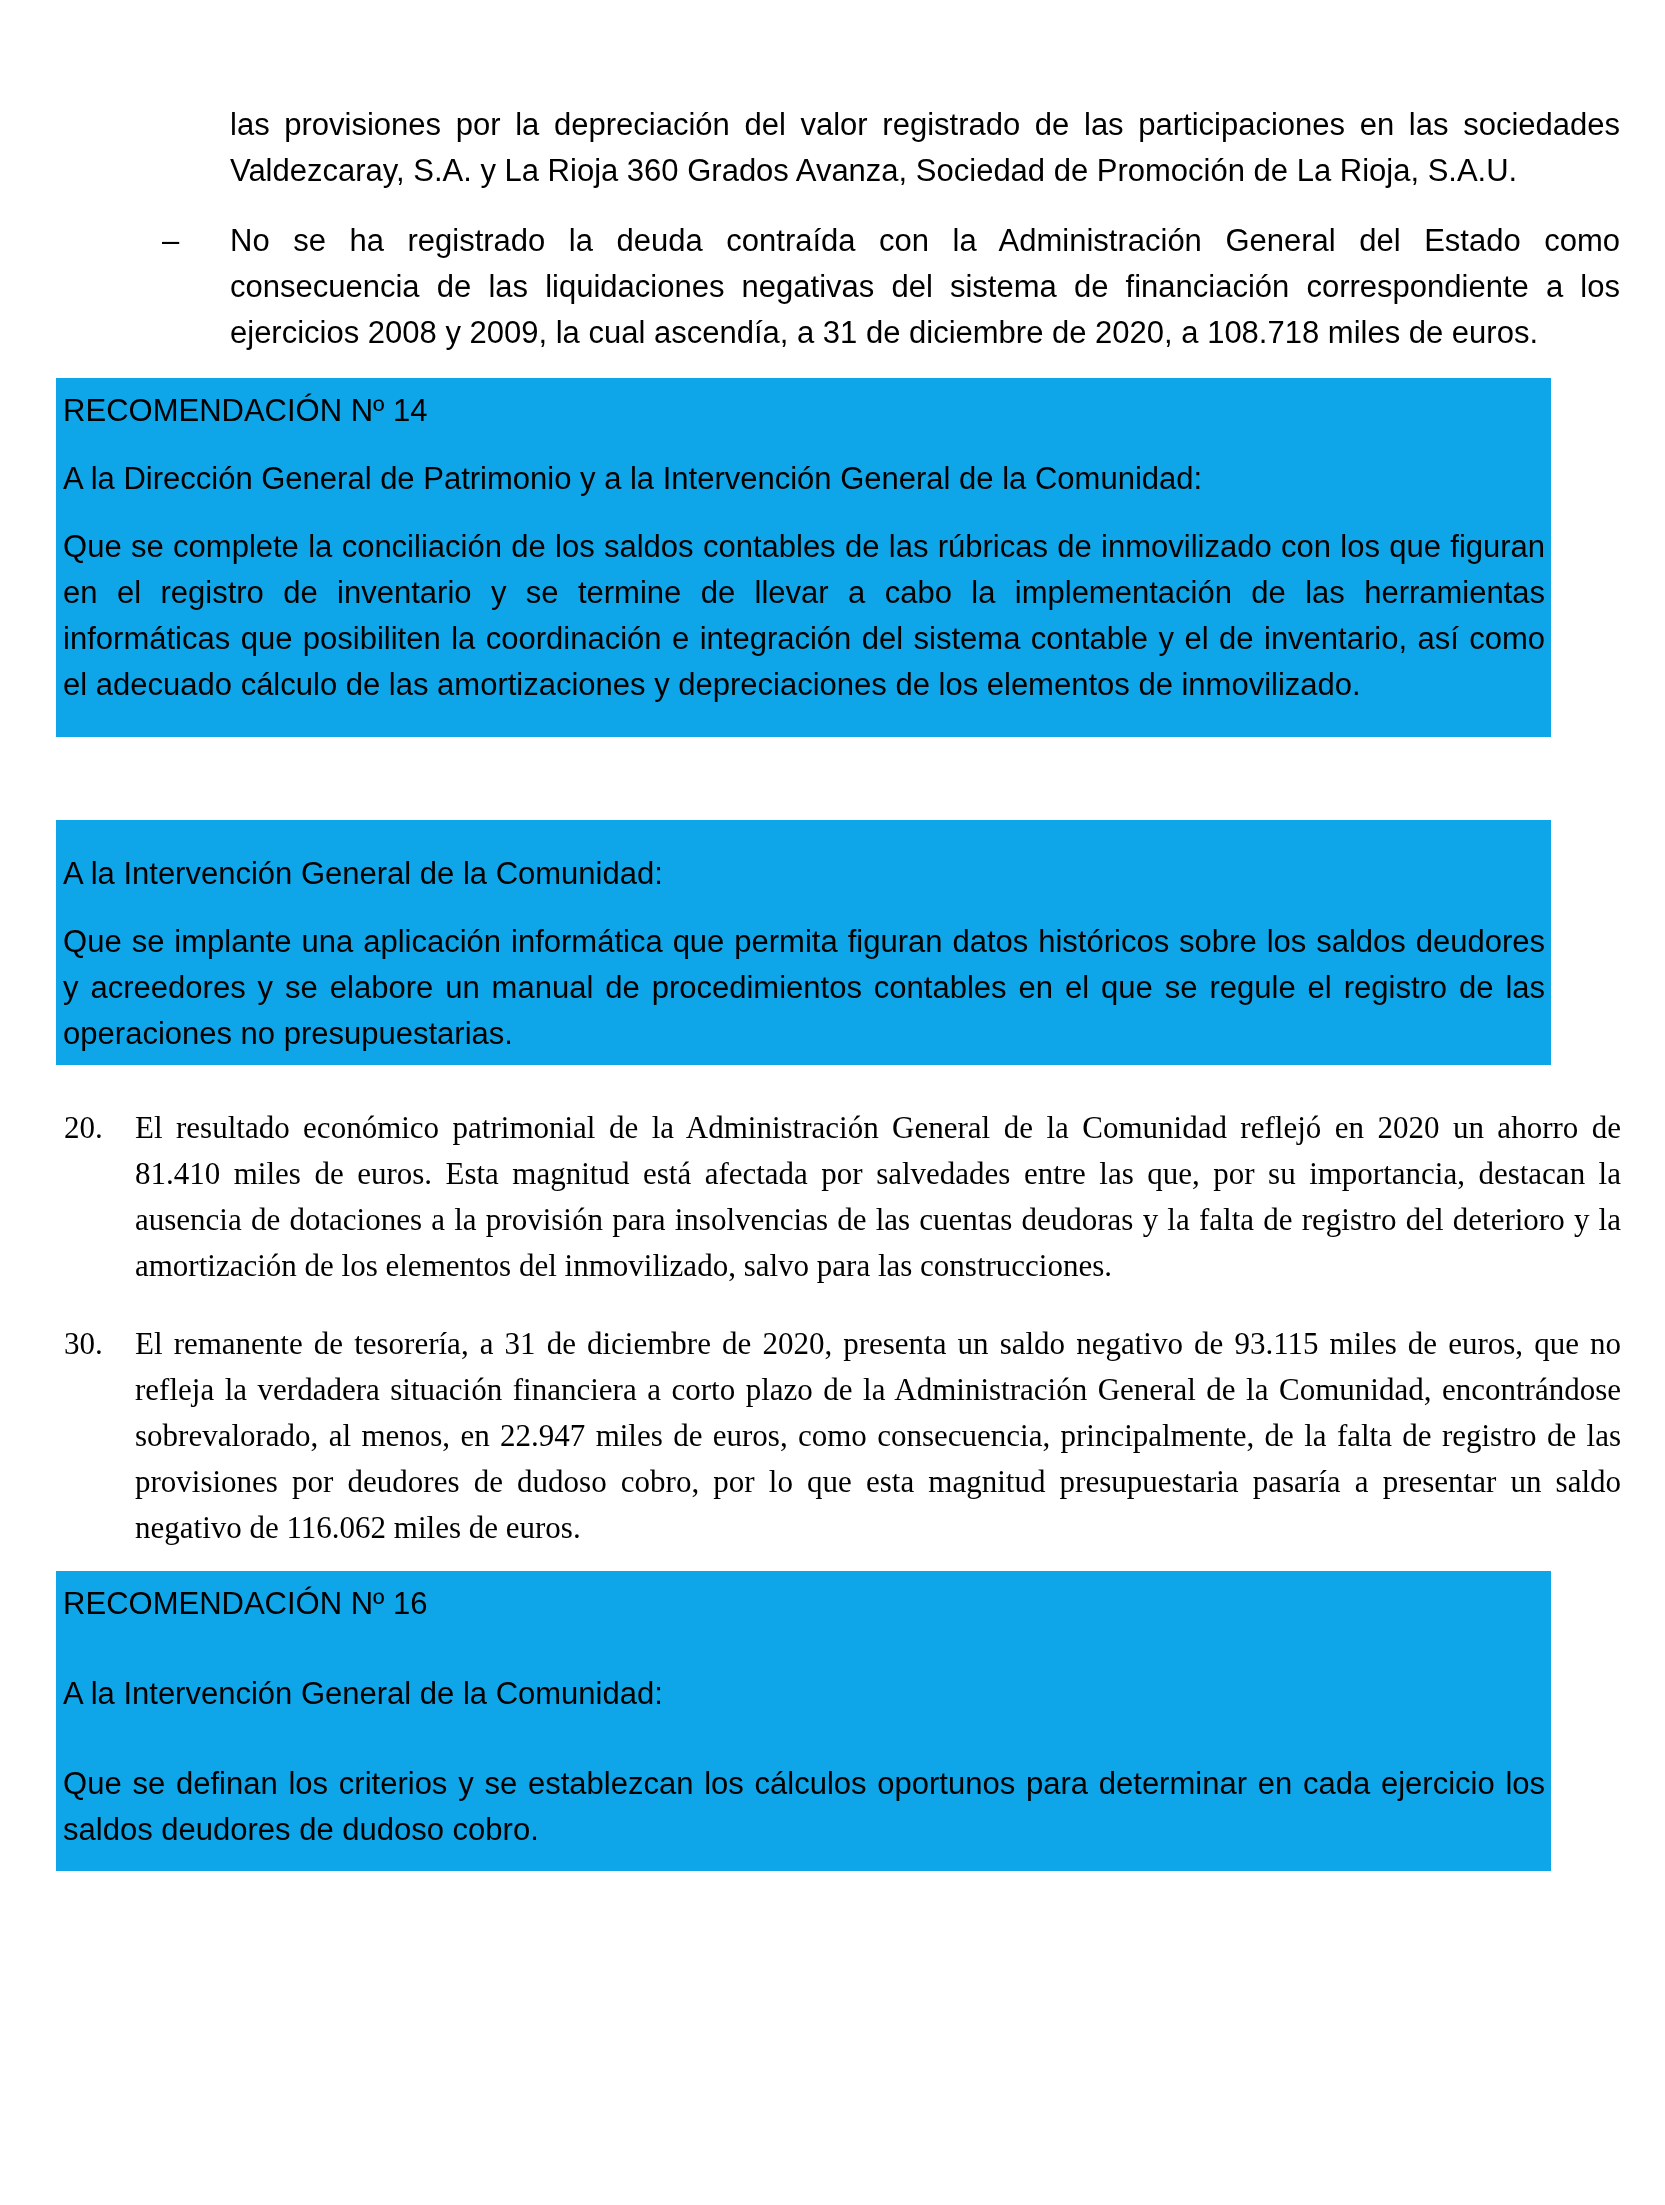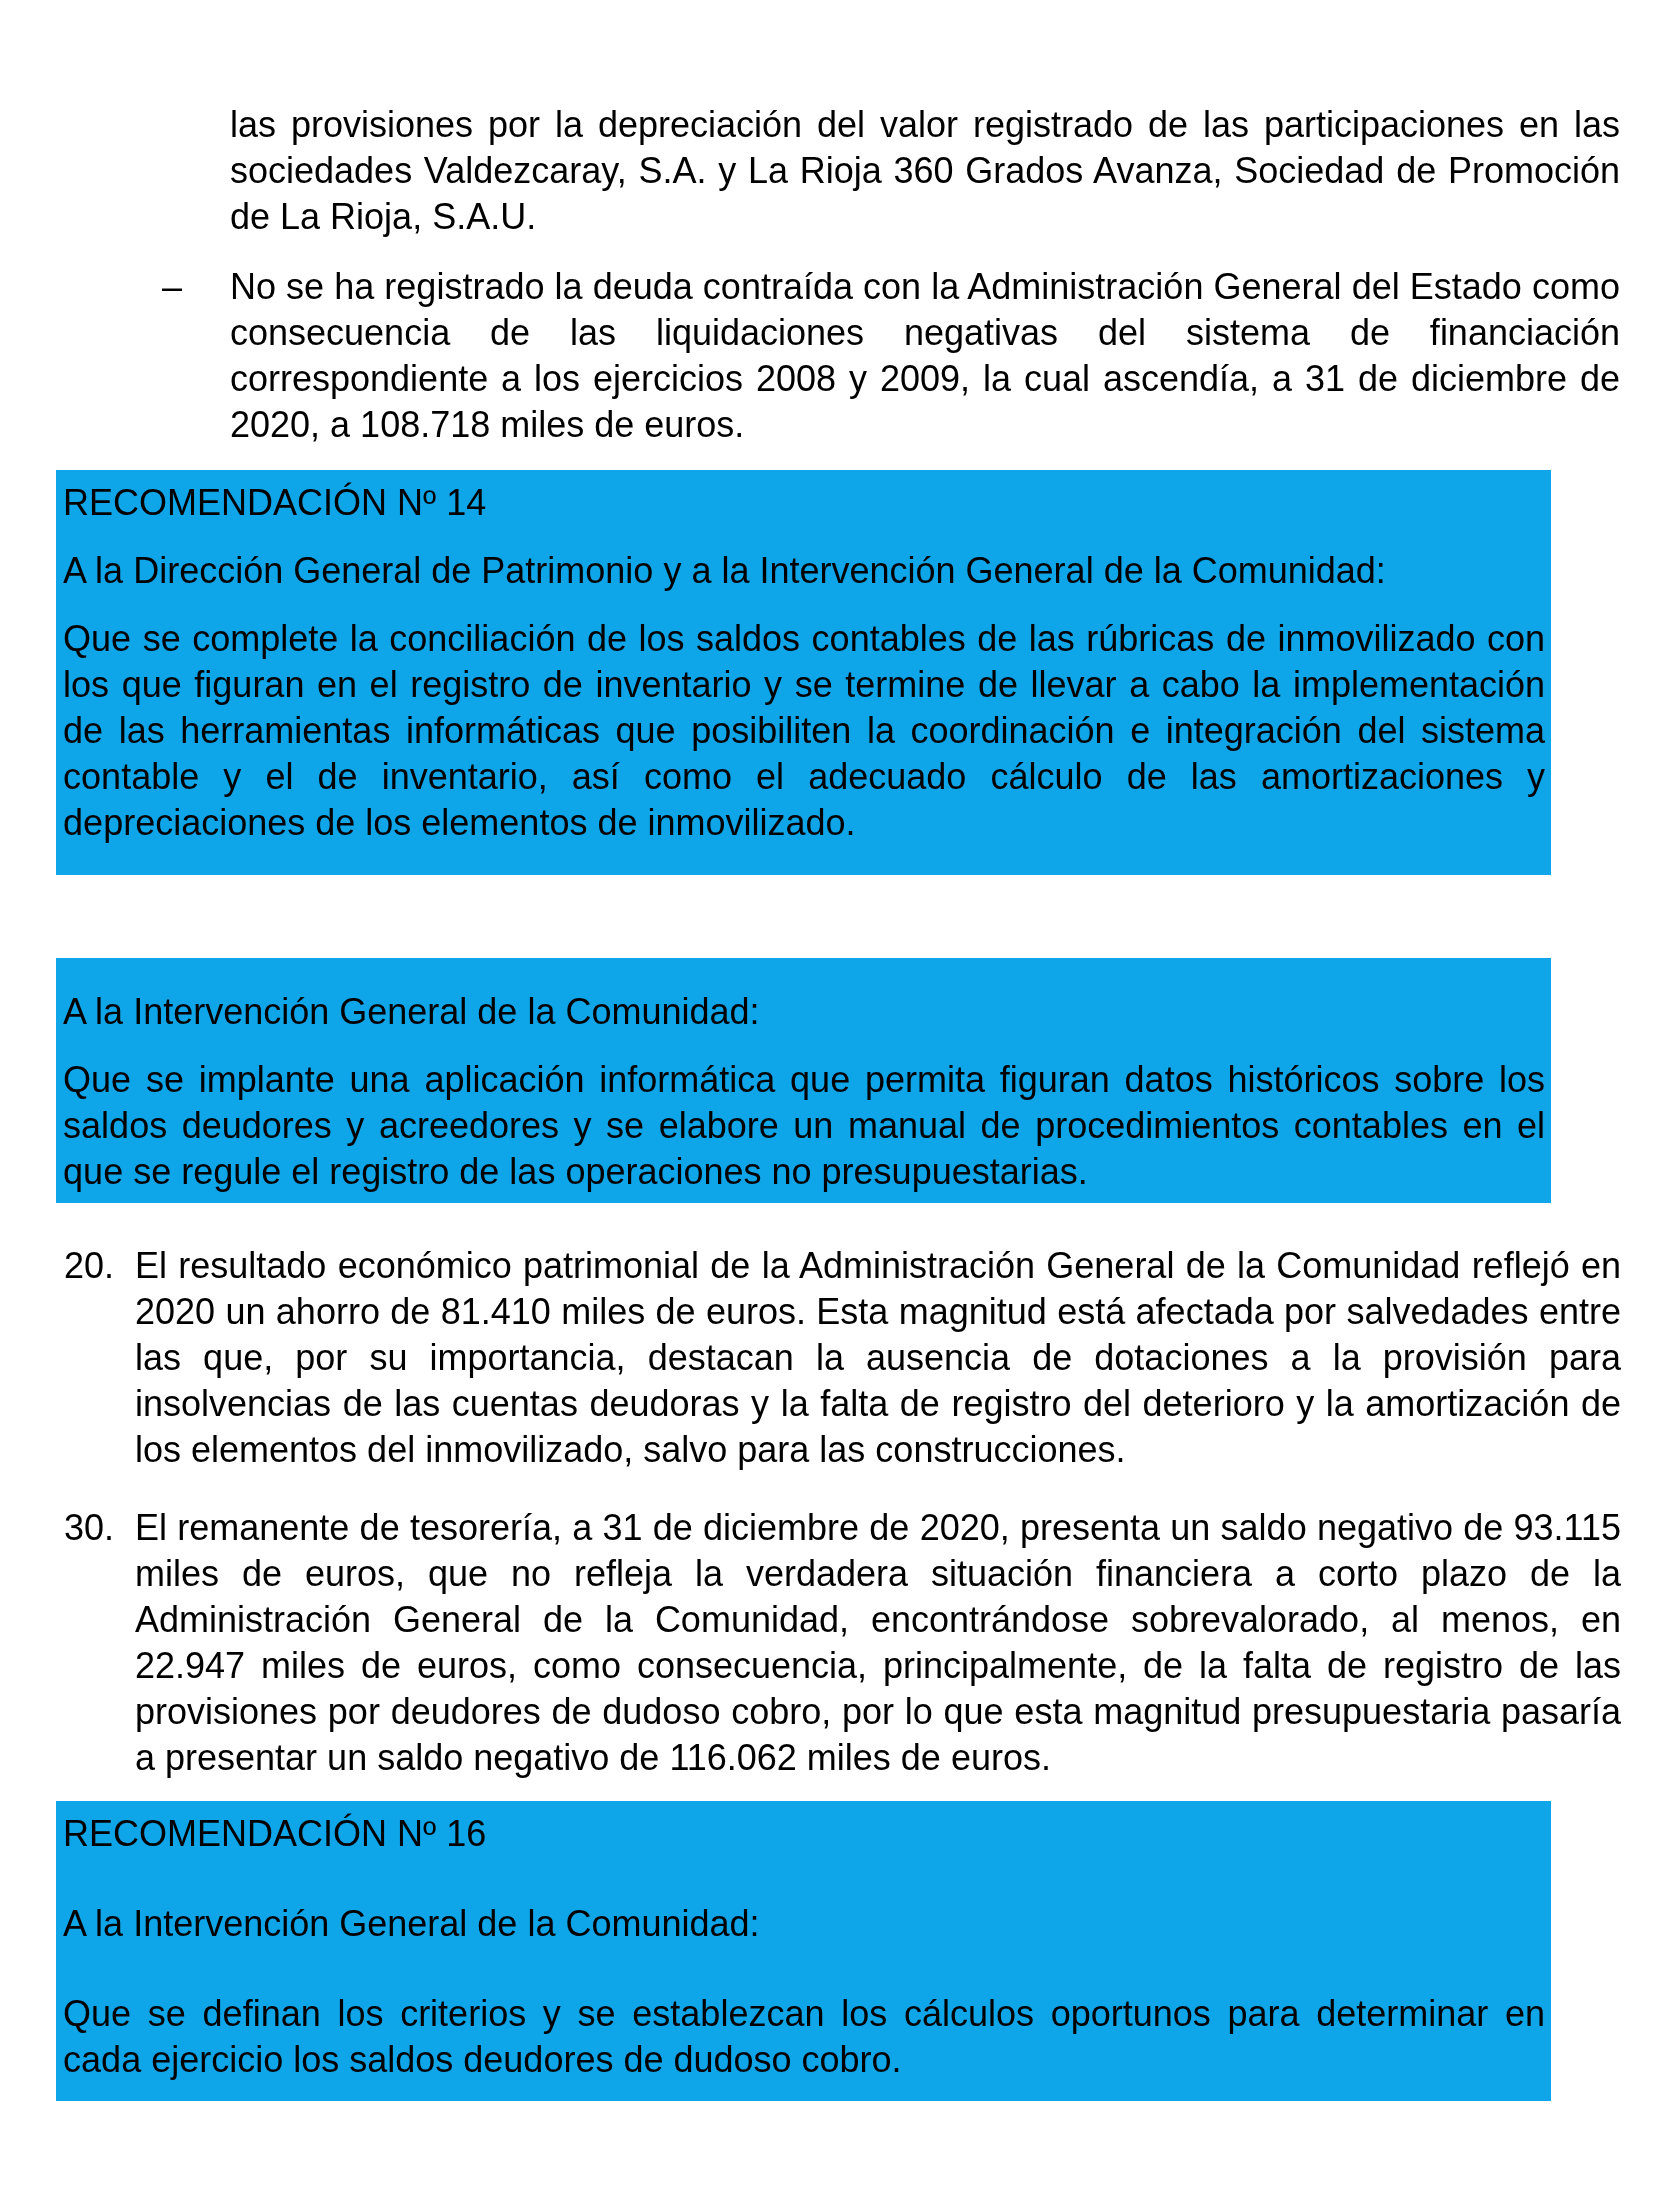--- a/index.html
+++ b/index.html
@@ -9,21 +9,21 @@
     background: #ffffff;
   }
   .page {
     position: relative;
     width: 1666px;
     height: 2205px;
     margin: 0 auto;
     background: #ffffff;
     overflow: hidden;
     font-family: "Liberation Sans", sans-serif;
-    font-size: 36px;
+    font-size: 31px;
     line-height: 46px;
     color: #000000;
   }
   
   .p-cont {
     margin: 102px 0 0 230px;
     width: 1390px;
     text-align: justify;
   }
   
@@ -53,20 +53,21 @@
   .rec-addressee { text-align: left; }
   .rec-body      { text-align: justify; }
   .gap    { height: 22px; }
   .gap-lg { height: 44px; }
   
   .num-item {
     position: relative;
     margin-left: 135px;
     width: 1486px;
     text-align: justify;
+    font-family: Liberation Serif, serif;
   }
   .num-item .num {
     position: absolute;
     left: -71px;
     top: 0;
     text-align: left;
   }
   .item-20 { margin-top: 40px; }
   .item-21 { margin-top: 32px; }
 </style>

